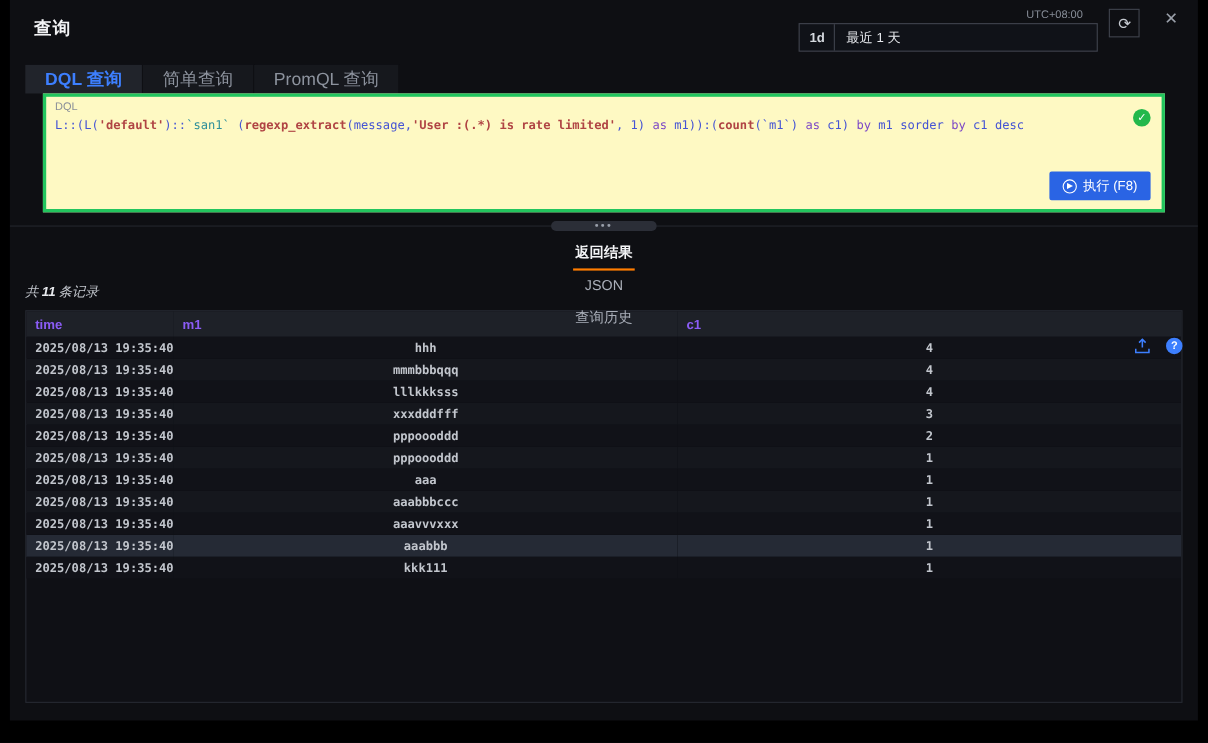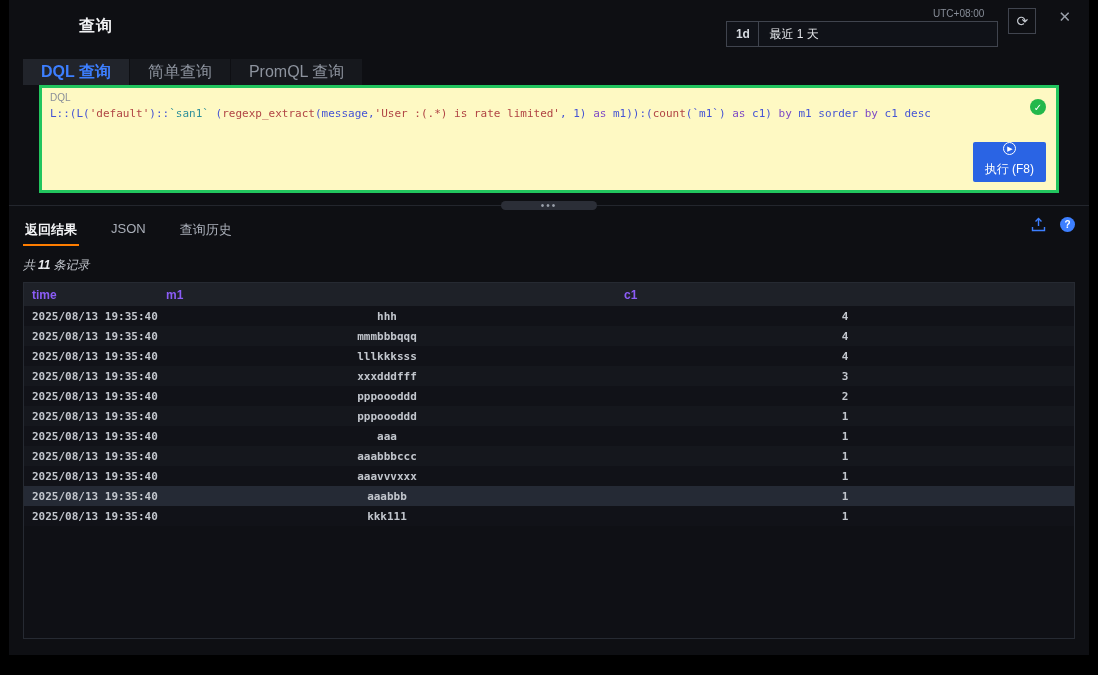--- a/index.html
+++ b/index.html
@@ -4,21 +4,21 @@
 <style>
   * { margin:0; padding:0; box-sizing:border-box; }
   html,body { width:1098px; height:675px; background:#000; overflow:hidden;
               font-family:"Liberation Sans","DejaVu Sans",sans-serif; }
   .app { position:absolute; top:0; left:9px; width:1080px; height:655px;
          background:#0e0f13; color:#e6e8ec; }
 
   
   .header { display:flex; justify-content:space-between; align-items:flex-start;
             padding:8px 14px 4px 22px; }
-  .title { font-size:16px; font-weight:bold; letter-spacing:1px; padding-top:8px; color:#f2f3f5;margin-left:48px; }
+  .title { font-size:16px; font-weight:bold; letter-spacing:1px; padding-top:8px; color:#f2f3f5; }
   .header-right { display:flex; align-items:flex-start; gap:10px; }
   .range-col { display:flex; flex-direction:column; align-items:flex-end; }
   .tz { font-size:10px; color:#878d98; margin:0 14px 2px 0; }
   .range-group { display:flex; border:1px solid #40444e; height:26px; background:#101218;margin-left:11px; }
   .range-short { width:32px; display:flex; align-items:center; justify-content:center;
                  font-size:12px; font-weight:bold; color:#d5d9df; border-right:1px solid #40444e; cursor:pointer; }
   .range-select { width:238px; display:flex; align-items:center; padding:0 10px;
                   font-size:12px; color:#e6e8ec; cursor:pointer; }
   .icon-btn { width:28px; height:26px; border:1px solid #40444e; background:transparent;
               color:#c6cad1; font-size:14px; cursor:pointer; display:flex; align-items:center; justify-content:center; }
@@ -30,42 +30,42 @@
   .qtab { height:26px; padding:0 18px; display:flex; align-items:center; font-size:16px;
           color:#8d939e; background:#16181d; border-right:1px solid #0e0f13; cursor:pointer; }
   .qtab.active { background:#21242b; color:var(--accent-blue,#3d8bff); font-weight:bold; }
 
   
   .editor { margin:0 30px; position:relative; border:3px solid #22c55e; background:#fef9c3; height:108px; }
   .editor-label { position:absolute; top:4px; left:8px; font-size:10px; color:#8a8f99; }
   .code-line { position:absolute; top:18px; left:8px; right:44px;
                font-family:"DejaVu Sans Mono",monospace; font-size:11px; line-height:1.45; white-space:pre-wrap; }
   .tok-blue   { color:#4554d4; }
-  .tok-red    { color:#b04444; }
+  .tok-red    { color:#b04444;font-weight:bold; }
   .tok-purple { color:#7d49c6; }
   .tok-teal   { color:#2e8f9a; }
   .check-icon { position:absolute; top:11px; right:10px; width:16px; height:16px; border-radius:50%;
                 background:var(--success-green,#23b84b); color:#fff; font-size:10px; font-weight:bold;
                 display:flex; align-items:center; justify-content:center; }
   .run-btn { position:absolute; right:10px; bottom:8px; background:var(--run-button,#2a64e4);
-             color:#fff; border:none; border-radius:2px; height:40px; padding:0 12px; font-size:12px;
-             display:flex; align-items:center; gap:6px; cursor:pointer; font-family:inherit;flex-direction:column; }
+             color:#fff; border:none; border-radius:2px; height:26px; padding:0 12px; font-size:12px;
+             display:flex; align-items:center; gap:6px; cursor:pointer; font-family:inherit; }
   .play-icon { width:13px; height:13px; border:1px solid #fff; border-radius:50%; font-size:7px;
                display:flex; align-items:center; justify-content:center; padding-left:1px; }
 
   
   .splitter { position:relative; height:14px; margin-top:6px; cursor:row-resize; }
   .splitter::before { content:""; position:absolute; left:0; right:0; top:6px; border-top:1px solid #23262d; }
   .drag-handle { position:absolute; left:50%; transform:translateX(-50%); top:2px; width:96px; height:9px;
                  background:#2b2e37; border-radius:5px; display:flex; align-items:center; justify-content:center;
                  color:#9aa0ab; font-size:10px; letter-spacing:2px; line-height:0; cursor:row-resize; }
 
   
   .results { padding:4px 14px 0; }
-  .rtabbar { display:flex; align-items:flex-start; gap:30px; height:32px; }
+  .rtabbar { display:flex; align-items:center; height:32px;flex-direction:column; }
   .rtab { font-size:13px; color:#a9aeb8; cursor:pointer; position:relative; padding:4px 2px 9px; }
   .rtab.active { color:#f2f3f5; font-weight:bold; }
   .rtab.active::after { content:""; position:absolute; left:0; right:0; bottom:2px; height:2px;
                         background:var(--tab-underline,#ff7d00); }
   .rt-icons { margin-left:auto; display:flex; gap:14px; align-items:center; padding-bottom:8px; }
   .export-icon { cursor:pointer; display:flex; }
   .help-icon { width:15px; height:15px; border-radius:50%; background:var(--accent-blue,#3d7fff);
                color:#fff; font-size:10px; font-weight:bold; display:flex; align-items:center;
                justify-content:center; cursor:pointer; }
   .record-count { margin:8px 0 8px; font-size:12px; color:#c3c7ce;font-style:italic; }

